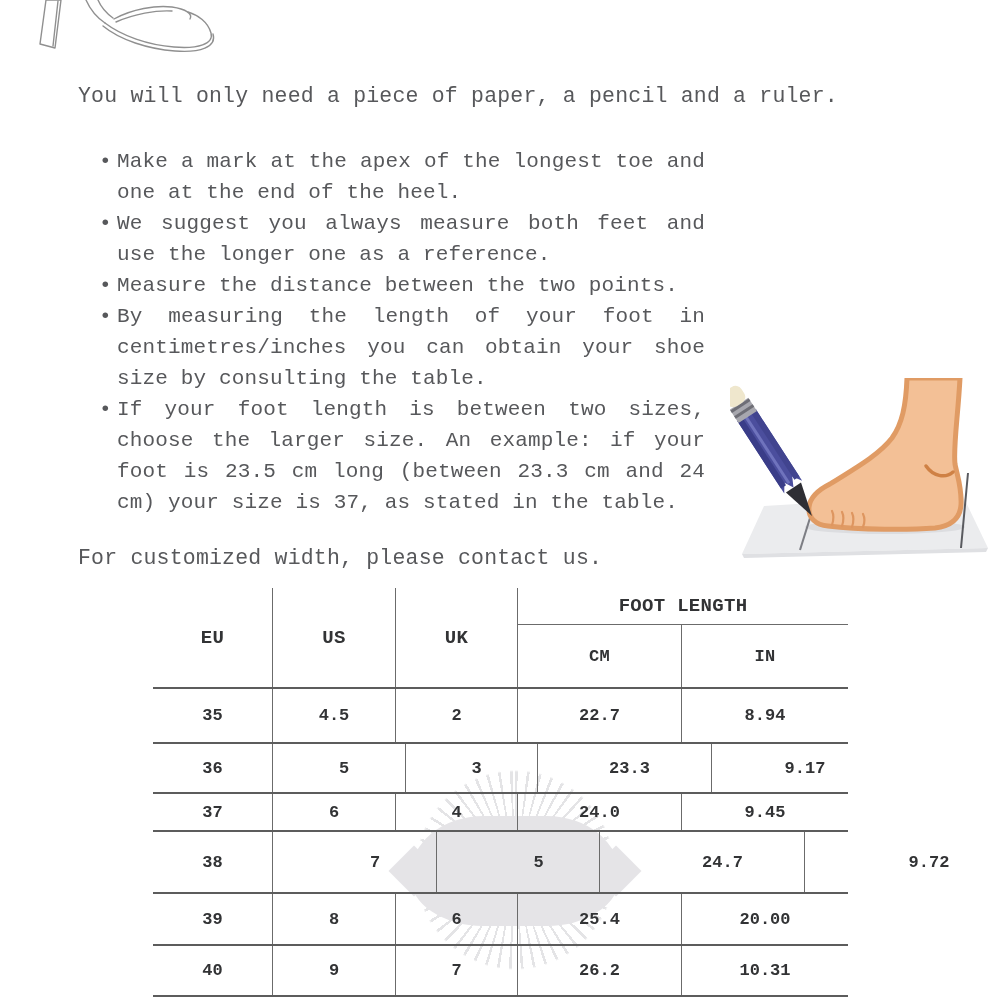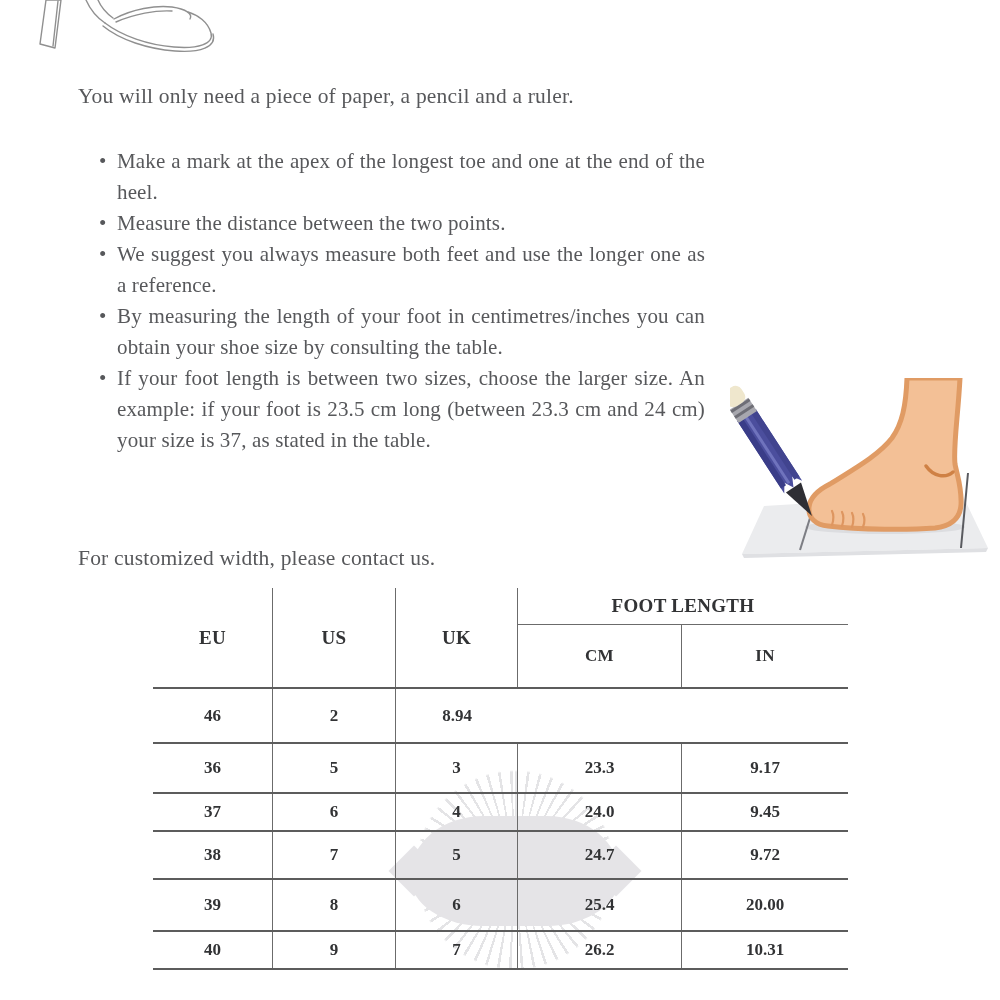--- a/index.html
+++ b/index.html
@@ -9,21 +9,21 @@
     --line-v:#6b6b6b;
     --wm-text:#ebe2b5;
     --wm-badge:#e5e4e7;
     --wm-spokes:#e4e4e6;
     --sketch:#909090;
   }
   *{margin:0;padding:0;box-sizing:border-box;}
   html,body{background:#ffffff;}
   .canvas{
     position:relative;width:1000px;height:1000px;background:#ffffff;
-    overflow:hidden;font-family:Liberation Serif, serif;color:var(--text);border-radius:8px;
+    overflow:hidden;font-family:Liberation Mono, monospace;color:var(--text);border-radius:8px;
   }
   
   .shoe-sketch{position:absolute;left:30px;top:0;}
   
   .intro{position:absolute;left:78px;top:84px;font-size:21.5px;letter-spacing:.2px;font-weight:400;}
   .note{position:absolute;left:78px;top:546px;font-size:21.5px;letter-spacing:.2px;}
   
   .bullets{position:absolute;left:99px;top:146px;width:606px;list-style:none;}
   .bullets li{
     position:relative;padding-left:18px;font-size:21px;line-height:31px;
@@ -59,25 +59,25 @@
   .thead{display:grid;grid-template-columns:120px 123px 122px 164px 166px;grid-template-rows:37px 62px;height:99px;}
   .th{display:flex;align-items:center;justify-content:center;font-size:19px;letter-spacing:.3px;}
   .th-eu{grid-column:1;grid-row:1/3;border-right:1.5px solid var(--line-v);}
   .th-us{grid-column:2;grid-row:1/3;border-right:1.5px solid var(--line-v);}
   .th-uk{grid-column:3;grid-row:1/3;border-right:1.5px solid var(--line-v);}
   .th-fl{grid-column:4/6;grid-row:1;border-bottom:1.5px solid var(--line-v);}
   .th-cm{grid-column:4;grid-row:2;border-right:1.5px solid var(--line-v);font-size:17px;}
   .th-in{grid-column:5;grid-row:2;font-size:17px;text-align:right;}
   .trow{display:grid;grid-template-columns:120px 123px 122px 164px 166px;border-top:2px solid var(--line-h);}
   .trow:nth-child(1){height:55px;}
-  .trow:nth-child(2){height:50px;}
+  .trow:nth-child(2){height:50px;gap:10px;}
   .trow:nth-child(3){height:38px;}
-  .trow:nth-child(4){height:48px;}
+  .trow:nth-child(4){height:62px;gap:41px;}
   .trow:nth-child(5){height:52px;}
-  .trow:nth-child(6){height:40px;border-bottom:2px solid var(--line-h);}
+  .trow:nth-child(6){height:53px;border-bottom:2px solid var(--line-h);}
   .td{display:flex;align-items:center;justify-content:center;font-size:17px;}
   .td:not(:last-child){border-right:1.5px solid var(--line-v);}
 </style>
 </head>
 <body>
 
 <div class="canvas">
 
   <svg class="shoe-sketch" width="200" height="58" viewBox="0 0 200 58" fill="none" stroke="#909090" stroke-width="1.4" stroke-linecap="round" stroke-linejoin="round">
     <path d="M16,0 L31,0 L25,48 L10,44 Z"></path>
@@ -87,22 +87,22 @@
     <path d="M84,19 C102,9 126,5 142,7 C156,9 163,14 160,19"></path>
     <path d="M86,22 C104,14 126,10 142,11"></path>
     <path d="M75,23 C92,36 118,45 144,47 C168,49 184,44 181,33 C178,22 168,15 158,12"></path>
     <path d="M73,26 C90,40 118,49 145,51 C170,53 187,47 183,34"></path>
   </svg>
 
   <p class="intro">You will only need a piece of paper, a pencil and a ruler.</p>
 
   <ul class="bullets">
     <li>Make a mark at the apex of the longest toe and one at the end of the heel.</li>
+    <li>We suggest you always measure both feet and use the longer one as a reference.</li>
     <li>Measure the distance between the two points.</li>
-    <li>We suggest you always measure both feet and use the longer one as a reference.</li>
     <li>By measuring the length of your foot in centimetres/inches you can obtain your shoe size by consulting the table.</li>
     <li>If your foot length is between two sizes, choose the larger size. An example: if your foot is 23.5 cm long (between 23.3 cm and 24 cm) your size is 37, as stated in the table.</li>
   </ul>
 
   <svg class="foot-illu" width="270" height="185" viewBox="0 0 270 185">
 
     <polygon points="34,128 232,116 258,170 12,176" fill="#ebecee"></polygon>
     <polygon points="12,176 258,170 256,174 14,180" fill="#dfe0e3"></polygon>
 
     <ellipse cx="155" cy="149" rx="80" ry="7" fill="#dcdde0"></ellipse>
@@ -148,22 +148,24 @@
     <div class="thead">
       <div class="th th-eu">EU</div>
       <div class="th th-us">US</div>
       <div class="th th-uk">UK</div>
       <div class="th th-fl">FOOT LENGTH</div>
       <div class="th th-cm">CM</div>
       <div class="th th-in">IN</div>
     </div>
     <div class="tbody">
       <div class="trow">
-        <div class="td">46</div>
+        <div class="td">35</div>
+        <div class="td">4.5</div>
         <div class="td">2</div>
+        <div class="td">22.7</div>
         <div class="td">8.94</div>
       </div>
       <div class="trow">
         <div class="td">36</div>
         <div class="td">5</div>
         <div class="td">3</div>
         <div class="td">23.3</div>
         <div class="td">9.17</div>
       </div>
       <div class="trow">

